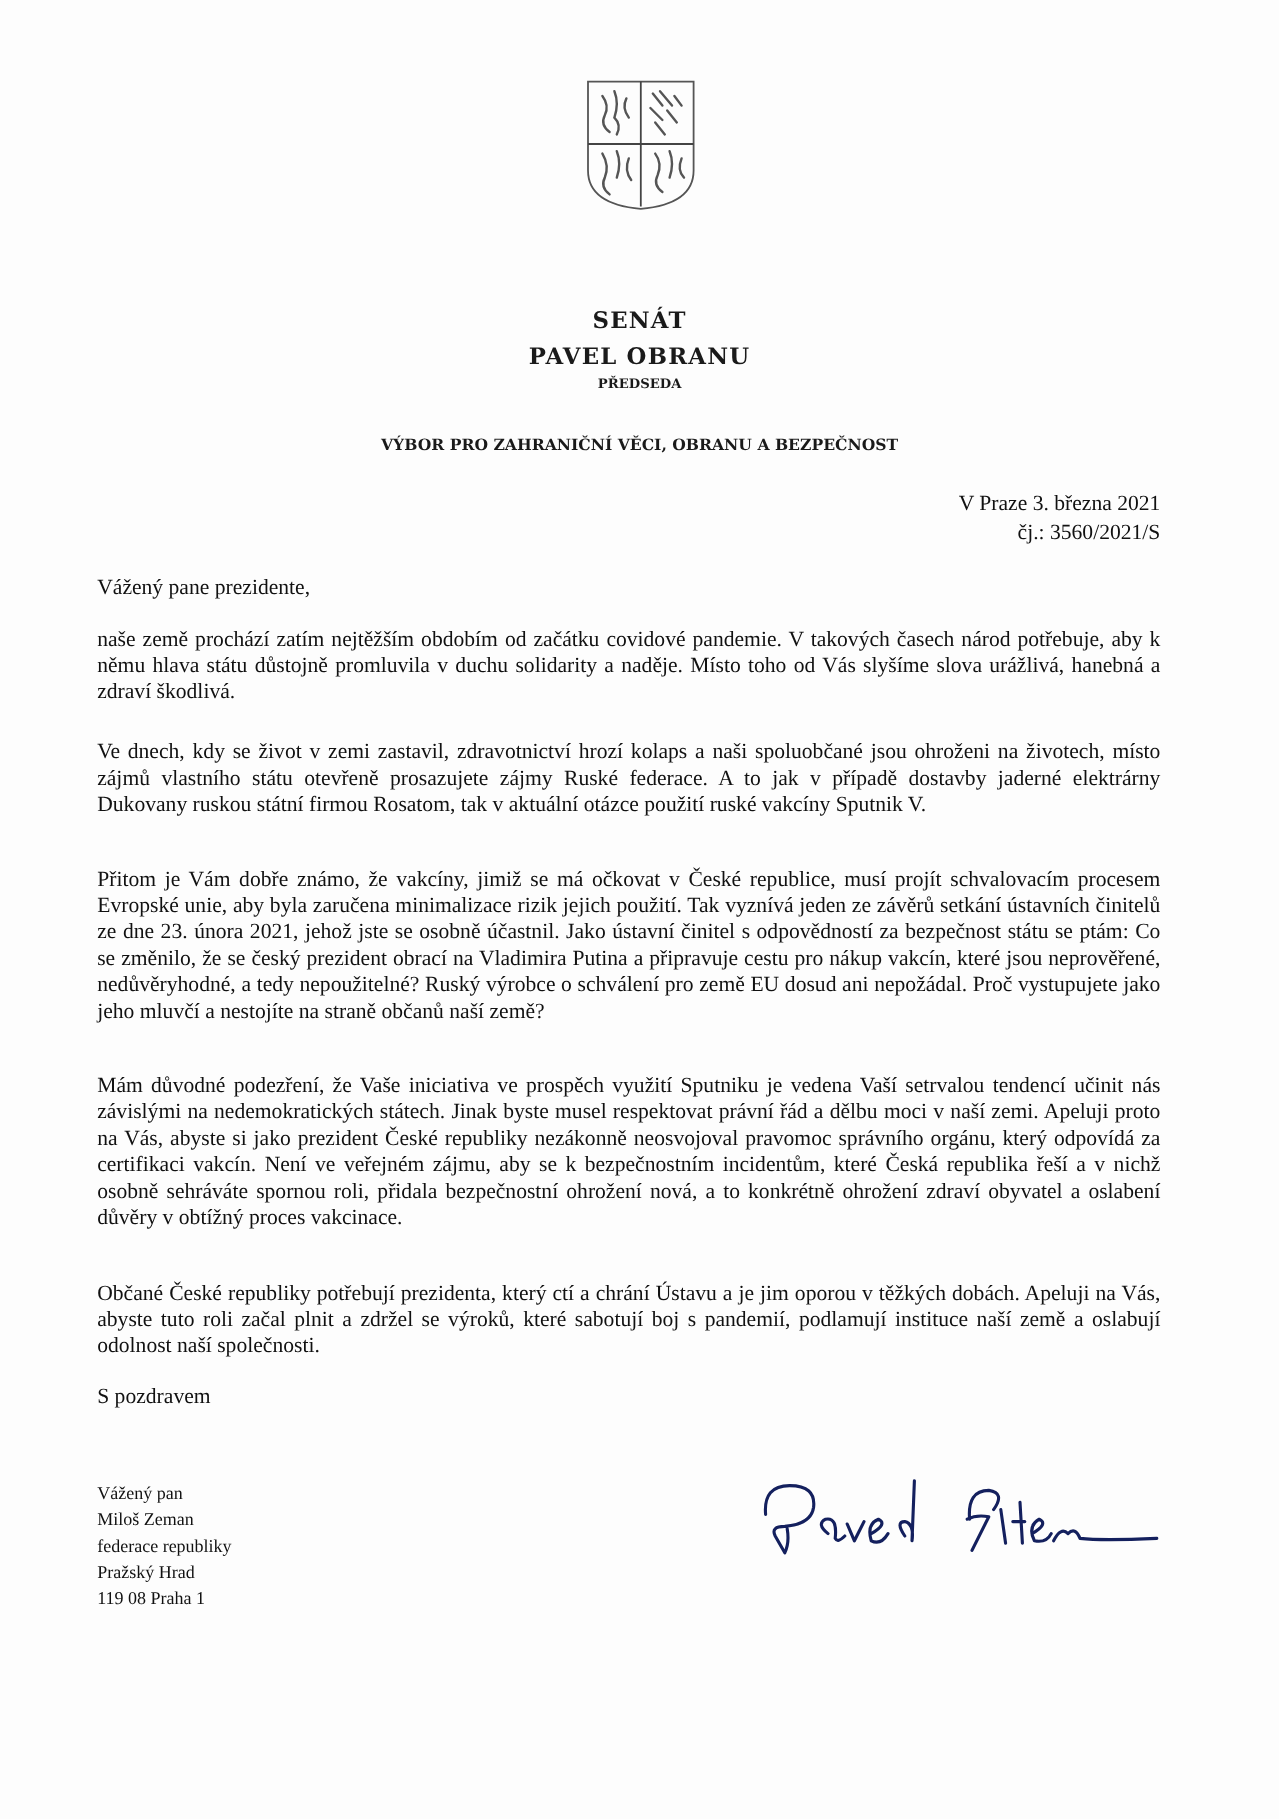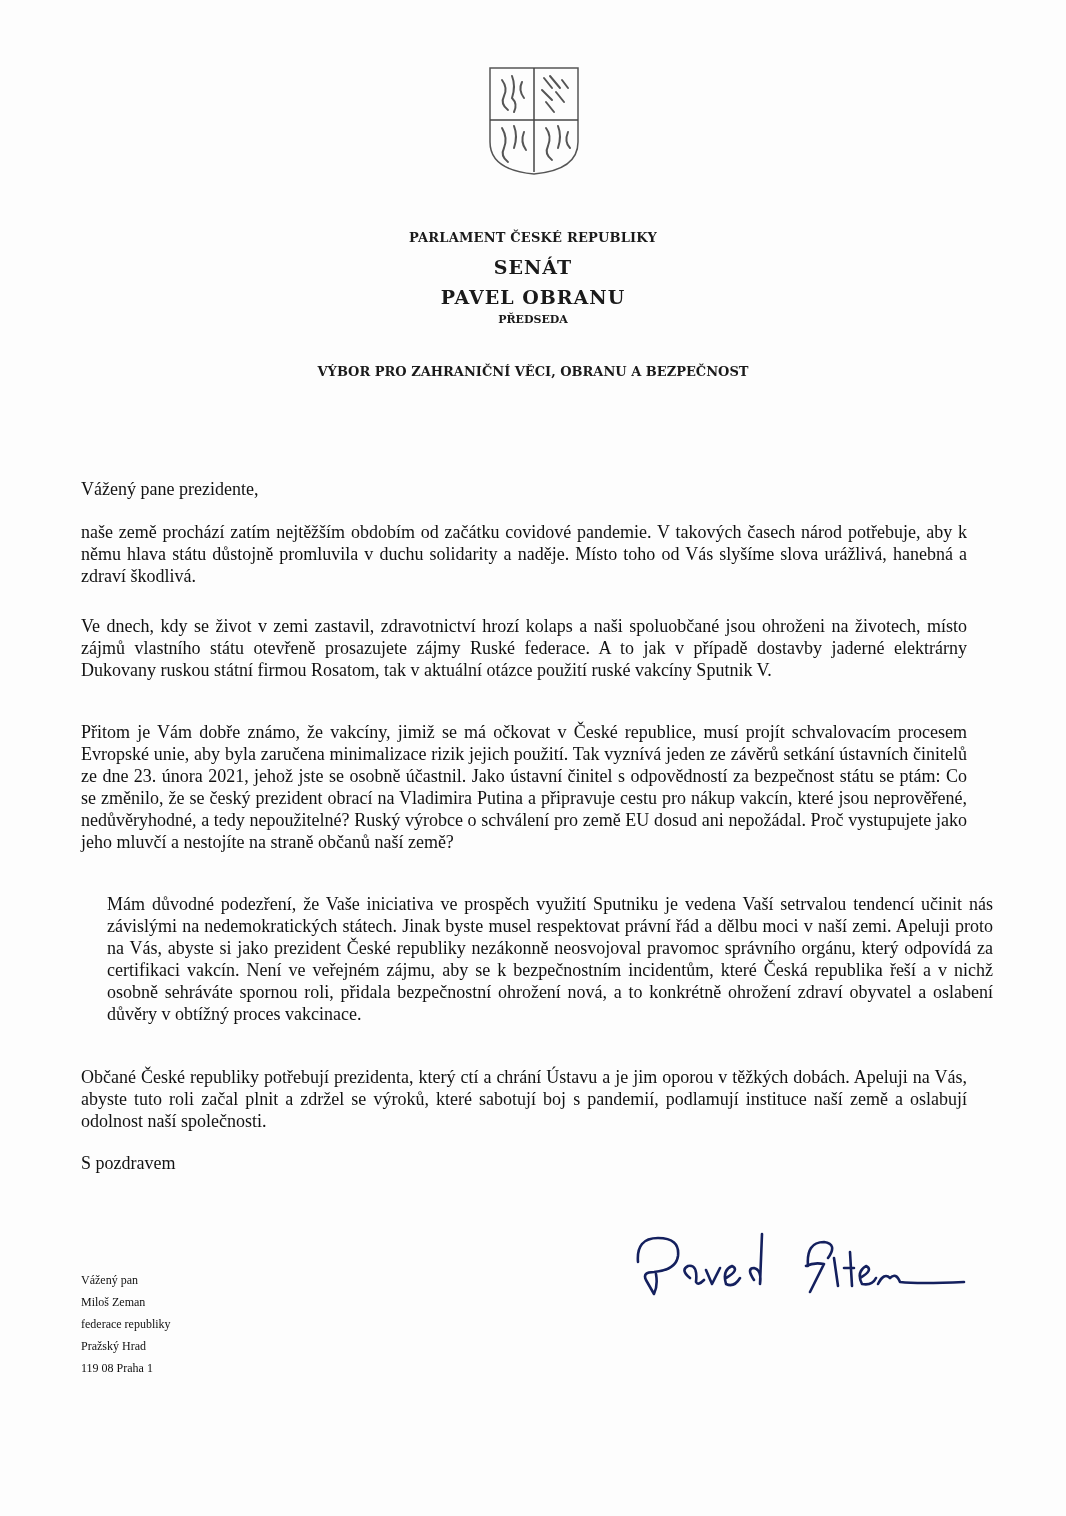--- a/index.html
+++ b/index.html
@@ -12,25 +12,25 @@
   .h-senat { top: 256px; font-size: 19px; letter-spacing: 1px; }
   .h-name { top: 286px; font-size: 19px; letter-spacing: 1px; }
   .h-role { top: 313px; font-size: 11px; }
   .h-committee { top: 330px; font-size: 13px; margin-top: 34px; }
   .dateblock { position: absolute; right: 99px; top: 407px; text-align: right; font-size: 18px; line-height: 24px; }
   .salutation { position: absolute; left: 81px; top: 479px; font-size: 18px; }
   .para { position: absolute; left: 81px; width: 886px; font-size: 18px; line-height: 22px; text-align: justify; }
   .p1 { top: 521px; }
   .p2 { top: 615px; }
   .p3 { top: 721px; }
-  .p4 { top: 893px; margin-left: 26px; }
+  .p4 { top: 893px; }
   .p5 { top: 1066px; }
   .closing { position: absolute; left: 81px; top: 1153px; font-size: 18px; }
   .signature { position: absolute; left: 628px; top: 1228px; width: 340px; height: 72px; }
-  .address { position: absolute; left: 81px; top: 1269px; font-size: 12px; line-height: 22px; }
+  .address { position: absolute; left: 81px; top: 1234px; font-size: 15px; line-height: 22px; }
   .address div { white-space: nowrap; }
 </style>
 </head>
 <body>
 
 <div class="page">
 
   <div class="coat">
     <svg width="96" height="114" viewBox="0 0 96 114">
       <path d="M4 6 L92 6 L92 80 Q92 108 48 112 Q4 108 4 80 Z" fill="none" stroke="#555" stroke-width="1.5"></path>
@@ -44,26 +44,29 @@
         <path d="M16 66 q6 10 2 20 q-4 8 4 14"></path>
           <path d="M28 64 q4 10 0 22"></path>
           <path d="M38 70 q-4 10 2 18"></path>
         <path d="M60 66 q6 8 2 18 q-4 8 4 14"></path>
           <path d="M72 64 q4 10 0 22"></path>
           <path d="M82 70 q-4 10 2 16"></path>
       </g>
     </svg>
   </div>
 
-  <div class="header h-parl">PARLAMENT ČESKÉ REPUBLIKY</div>
   <div class="header h-senat">SENÁT</div>
   <div class="header h-name">PAVEL OBRANU</div>
   <div class="header h-role">PŘEDSEDA</div>
   <div class="header h-committee">VÝBOR PRO ZAHRANIČNÍ VĚCI, OBRANU A BEZPEČNOST</div>
 
+  <div class="dateblock">
+    <div>V Praze 3. března 2021</div>
+    <div>čj.: 3560/2021/S</div>
+  </div>
 
   <div class="salutation">Vážený pane prezidente,</div>
 
   <div class="para p1">naše země prochází zatím nejtěžším obdobím od začátku covidové pandemie. V takových časech národ potřebuje, aby k němu hlava státu důstojně promluvila v duchu solidarity a naděje. Místo toho od Vás slyšíme slova urážlivá, hanebná a zdraví škodlivá.</div>
   <div class="para p2">Ve dnech, kdy se život v zemi zastavil, zdravotnictví hrozí kolaps a naši spoluobčané jsou ohroženi na životech, místo zájmů vlastního státu otevřeně prosazujete zájmy Ruské federace. A to jak v případě dostavby jaderné elektrárny Dukovany ruskou státní firmou Rosatom, tak v aktuální otázce použití ruské vakcíny Sputnik V.</div>
   <div class="para p3">Přitom je Vám dobře známo, že vakcíny, jimiž se má očkovat v České republice, musí projít schvalovacím procesem Evropské unie, aby byla zaručena minimalizace rizik jejich použití. Tak vyznívá jeden ze závěrů setkání ústavních činitelů ze dne 23. února 2021, jehož jste se osobně účastnil. Jako ústavní činitel s odpovědností za bezpečnost státu se ptám: Co se změnilo, že se český prezident obrací na Vladimira Putina a připravuje cestu pro nákup vakcín, které jsou neprověřené, nedůvěryhodné, a tedy nepoužitelné? Ruský výrobce o schválení pro země EU dosud ani nepožádal. Proč vystupujete jako jeho mluvčí a nestojíte na straně občanů naší země?</div>
   <div class="para p4">Mám důvodné podezření, že Vaše iniciativa ve prospěch využití Sputniku je vedena Vaší setrvalou tendencí učinit nás závislými na nedemokratických státech. Jinak byste musel respektovat právní řád a dělbu moci v naší zemi. Apeluji proto na Vás, abyste si jako prezident České republiky nezákonně neosvojoval pravomoc správního orgánu, který odpovídá za certifikaci vakcín. Není ve veřejném zájmu, aby se k bezpečnostním incidentům, které Česká republika řeší a v nichž osobně sehráváte spornou roli, přidala bezpečnostní ohrožení nová, a to konkrétně ohrožení zdraví obyvatel a oslabení důvěry v obtížný proces vakcinace.</div>
   <div class="para p5">Občané České republiky potřebují prezidenta, který ctí a chrání Ústavu a je jim oporou v těžkých dobách. Apeluji na Vás, abyste tuto roli začal plnit a zdržel se výroků, které sabotují boj s pandemií, podlamují instituce naší země a oslabují odolnost naší společnosti.</div>
 
   <div class="closing">S pozdravem</div>

